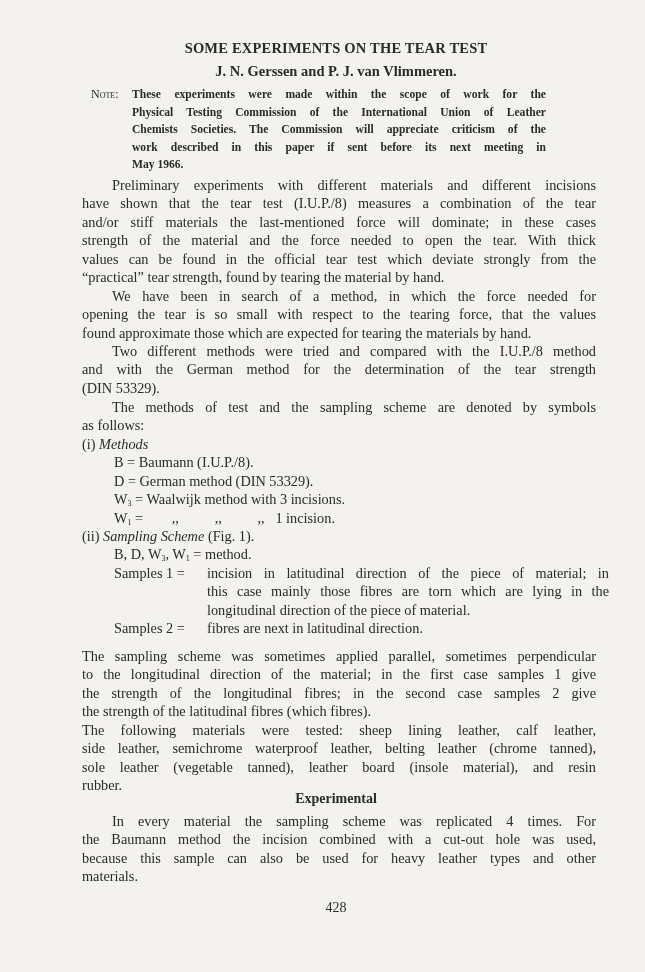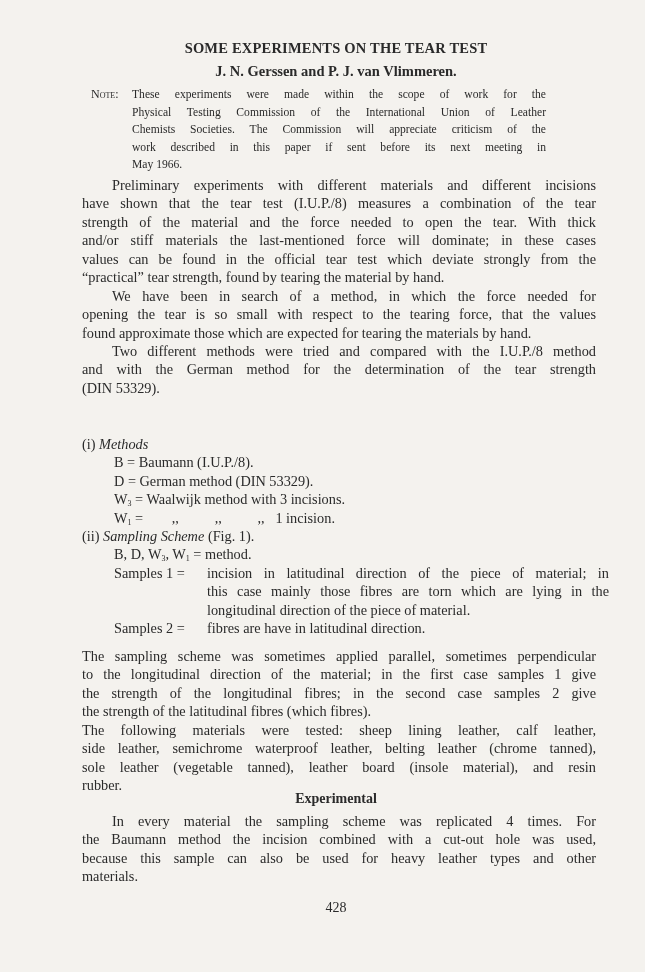--- a/index.html
+++ b/index.html
@@ -15,21 +15,21 @@
     position: absolute; left: 0; width: 672px; top: 40px;
     text-align: center; font-weight: bold; font-size: 14.5px; letter-spacing: 0.2px;
   }
   .authors {
     position: absolute; left: 0; width: 672px; top: 63px;
     text-align: center; font-weight: bold; font-size: 14.5px;
   }
   .note { position: absolute; left: 91px; top: 86px; width: 455px; font-size: 11.6px; line-height: 17.6px; }
   .note-label { position: absolute; left: 0; top: 0; font-variant: small-caps; font-size: 12px; }
   .note-text { position: absolute; left: 41px; top: 0; width: 414px; text-align: justify; }
-  .note-line { display: block; height: 17.6px; text-align: justify; text-align-last: justify; white-space: nowrap; }
+  .note-line { display: block; height: 17.6px; text-align: justify; text-align-last: justify; white-space: nowrap; font-weight: bold; }
   .note-line.last { text-align-last: left; }
   .body { position: absolute; left: 82px; width: 514px; font-size: 14.3px; line-height: 18.4px; }
   .line { display: block; height: 18.4px; white-space: nowrap; text-align: justify; text-align-last: justify; }
   .line.last { text-align-last: left; }
   .indent { padding-left: 30px; }
   .it { font-style: italic; }
   .sub { font-size: 8px; vertical-align: -2px; }
   .def-row { position: relative; height: 18.4px; white-space: nowrap; }
   .heading { position: absolute; left: 0; width: 672px; text-align: center; font-weight: bold; font-size: 14px; }
   .pagenum { position: absolute; left: 0; width: 672px; top: 900px; text-align: center; font-size: 14px; }
@@ -51,38 +51,42 @@
       <span class="note-line">Physical Testing Commission of the International Union of Leather</span>
       <span class="note-line">Chemists Societies. The Commission will appreciate criticism of the</span>
       <span class="note-line">work described in this paper if sent before its next meeting in</span>
       <span class="note-line last">May 1966.</span>
     </div>
   </div>
 
   <div class="body" style="top:176px">
     <span class="line indent">Preliminary experiments with different materials and different incisions</span>
     <span class="line">have shown that the tear test (I.U.P./8) measures a combination of the tear</span>
+    <span class="line">and/or stiff materials the last-mentioned force will dominate; in these cases</span>
     <span class="line">strength of the material and the force needed to open the tear. With thick</span>
-    <span class="line">and/or stiff materials the last-mentioned force will dominate; in these cases</span>
     <span class="line">values can be found in the official tear test which deviate strongly from the</span>
     <span class="line last">“practical” tear strength, found by tearing the material by hand.</span>
   </div>
 
   <div class="body" style="top:287px">
     <span class="line indent">We have been in search of a method, in which the force needed for</span>
     <span class="line">opening the tear is so small with respect to the tearing force, that the values</span>
     <span class="line last">found approximate those which are expected for tearing the materials by hand.</span>
   </div>
 
   <div class="body" style="top:342px">
     <span class="line indent">Two different methods were tried and compared with the I.U.P./8 method</span>
     <span class="line">and with the German method for the determination of the tear strength</span>
     <span class="line last">(DIN 53329).</span>
   </div>
 
+  <div class="body" style="top:398px">
+    <span class="line indent">The methods of test and the sampling scheme are denoted by symbols</span>
+    <span class="line last">as follows:</span>
+  </div>
 
   <div class="body" style="top:435px">
     <div class="def-row">
       <span>(i)</span>
       <span class="it">Methods</span>
     </div>
     <div class="def-row">
       <span class="def-lbl">B = Baumann (I.U.P./8).</span>
     </div>
     <div class="def-row">
@@ -109,21 +113,21 @@
       <span class="def-lbl">Samples 1 =</span>
       <div class="def-txt" style="left:112px; width:402px">
         <span class="line">incision in latitudinal direction of the piece of material; in</span>
         <span class="line">this case mainly those fibres are torn which are lying in the</span>
         <span class="line last">longitudinal direction of the piece of material.</span>
       </div>
     </div>
     <div style="position:relative; height:36.8px">
       <span class="def-lbl">Samples 2 =</span>
       <div class="def-txt" style="left:112px; width:402px">
-        <span class="line last">fibres are have in latitudinal direction.</span>
+        <span class="line last">fibres are next in latitudinal direction.</span>
       </div>
     </div>
   </div>
 
   <div class="body" style="top:647px">
     <span class="line">The sampling scheme was sometimes applied parallel, sometimes perpendicular</span>
     <span class="line">to the longitudinal direction of the material; in the first case samples 1 give</span>
     <span class="line">the strength of the longitudinal fibres; in the second case samples 2 give</span>
     <span class="line last">the strength of the latitudinal fibres (which fibres).</span>
   </div>

